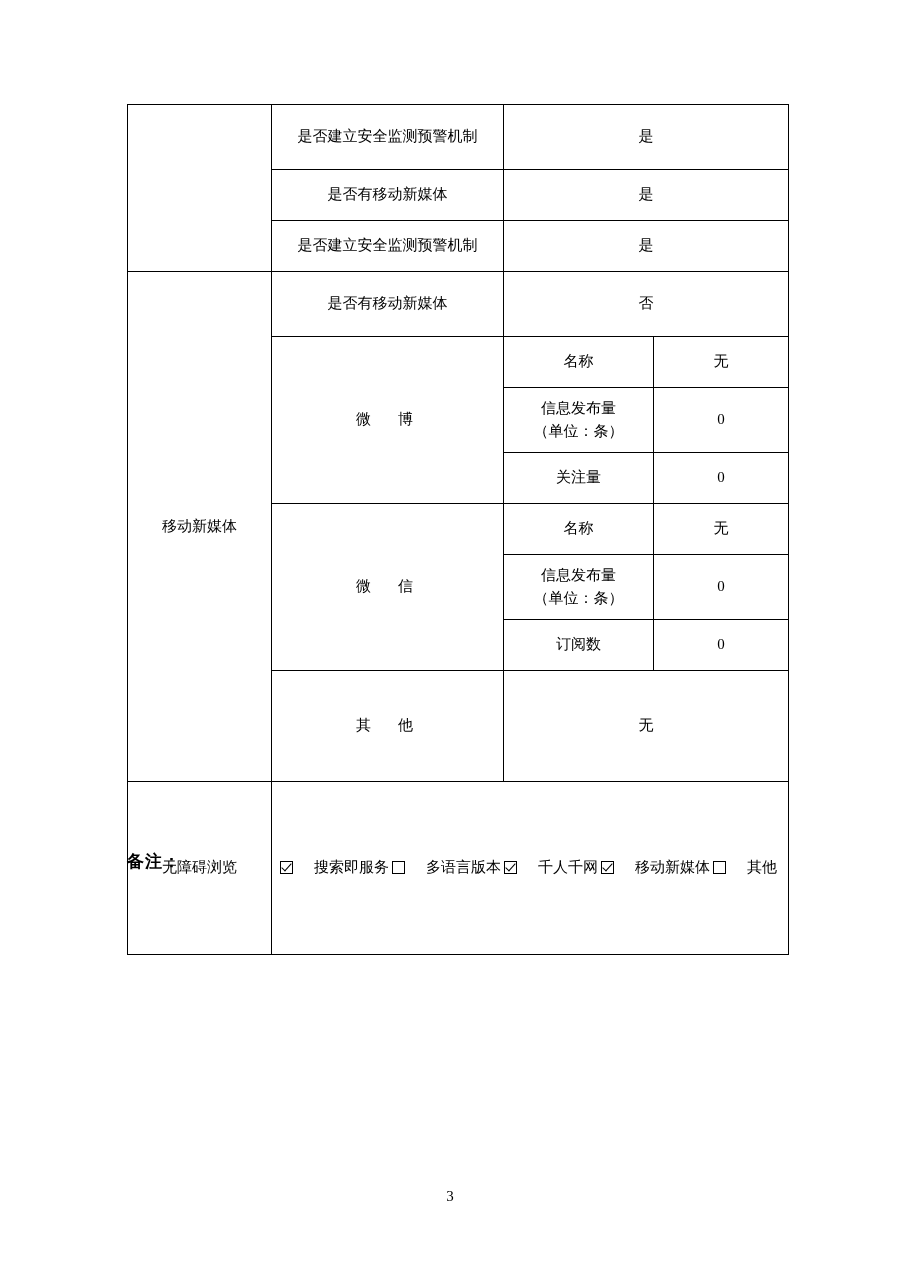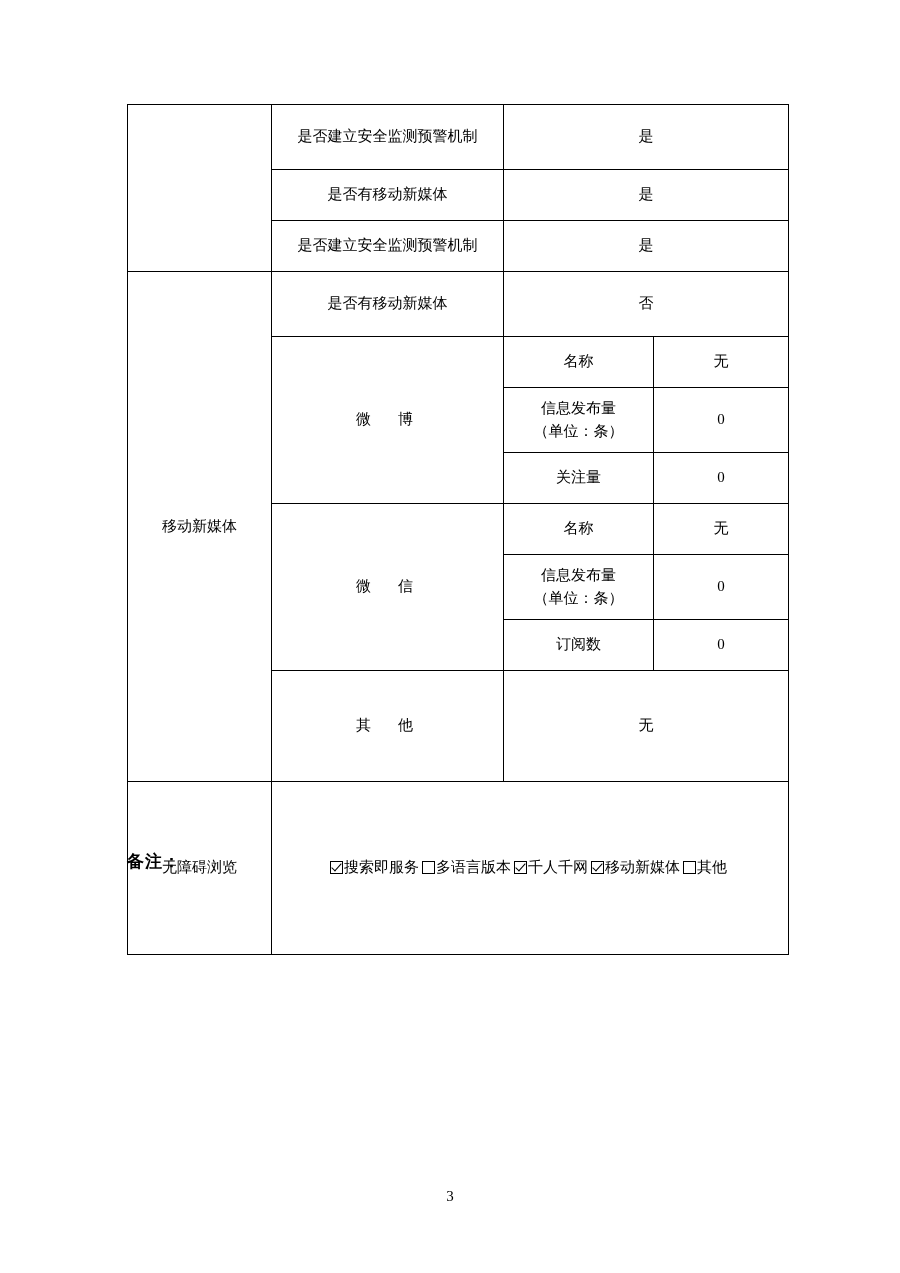--- a/index.html
+++ b/index.html
@@ -78,20 +78,21 @@
     left: 3px;
     top: -1px;
     width: 4px;
     height: 9px;
     border: solid #000;
     border-width: 0 1.6px 1.6px 0;
     transform: rotate(42deg);
   }
   .chk-label {
     margin-right: 3px;
+    padding-left: 20px;
   }
   .remark {
     position: absolute;
     left: 127px;
     top: 850px;
     font-size: 17px;
     font-weight: bold;
     font-family: "Liberation Serif", "DejaVu Serif", serif;
     letter-spacing: 1px;
   }

